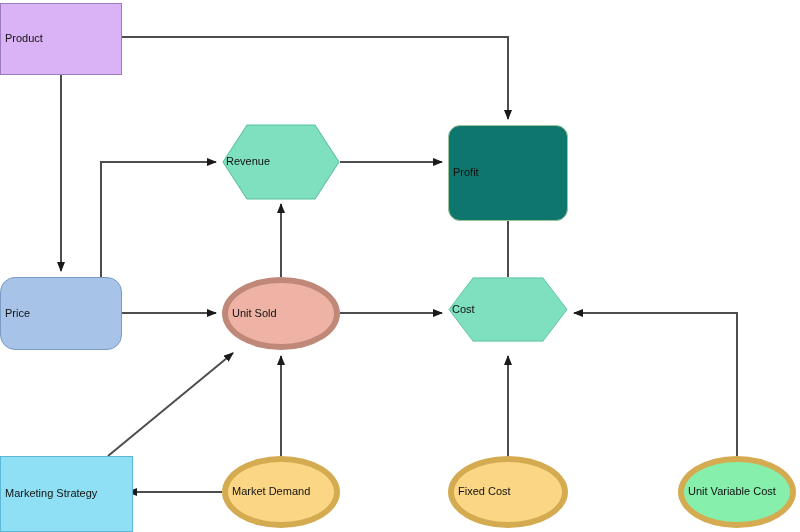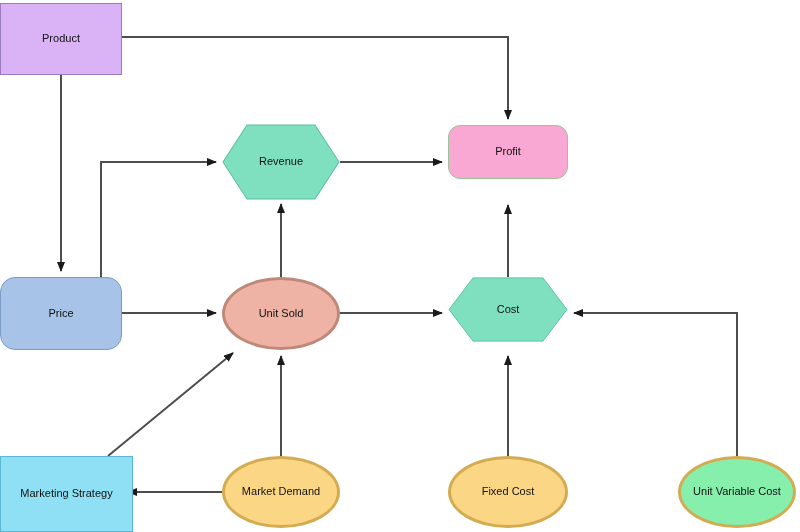--- a/index.html
+++ b/index.html
@@ -23,42 +23,42 @@
     left: 0;
     top: 0;
     width: 800px;
     height: 532px;
   }
   .node {
     position: absolute;
     box-sizing: border-box;
     display: flex;
     align-items: center;
-    justify-content: center;
+    justify-content: flex-start;
     text-align: center;
     font-size: 11px;
     color: #111111;
     line-height: 1.2;
     z-index: 5;
   }
   .node .node-label {
     position: relative;
     z-index: 2;
     padding: 0 4px;
     white-space: nowrap;
   }
   .shape-rect {
     border: 1px solid #8a8a8a;
   }
   .shape-round {
     border: 1px solid #9cb89c;
     border-radius: 12px;
   }
   .shape-ellipse {
-    border: 3px solid #0f172a;
+    border: 6px solid #0f172a;
     border-radius: 50%;
   }
   .shape-hex {
     border: none;
   }
   .hex-svg {
     position: absolute;
     left: 0;
     top: 0;
     width: 100%;
@@ -96,21 +96,21 @@
   <div id="node-layer">
       <div class="node shape-rect" style="left: 0px; top: 3px; width: 122px; height: 72px; background: rgb(217, 179, 245); border-color: rgb(154, 123, 191);">
         <span class="node-label">Product</span>
       </div>
       <div class="node shape-hex" style="left: 222px; top: 124px; width: 118px; height: 76px;">
         <svg class="hex-svg" viewBox="0 0 118 74" preserveAspectRatio="none">
           <polygon points="25,1 93,1 117,37 93,73 25,73 1,37" fill="#7fe0c0" stroke="#5bbf9f" stroke-width="1"></polygon>
         </svg>
         <span class="node-label">Revenue</span>
       </div>
-      <div class="node shape-round" style="left: 448px; top: 125px; width: 120px; height: 54px; background: #f9a8d4; border-color: rgb(156, 196, 154);">
+      <div class="node shape-round" style="left: 448px; top: 125px; width: 120px; height: 96px; background: #0f766e; border-color: rgb(156, 196, 154);">
         <span class="node-label">Profit</span>
       </div>
       <div class="node shape-rect" style="left: 0px; top: 277px; width: 122px; height: 73px; background: rgb(167, 195, 232); border-color: rgb(122, 156, 196); border-radius: 15px;">
         <span class="node-label">Price</span>
       </div>
       <div class="node shape-ellipse" style="left: 222px; top: 277px; width: 118px; height: 73px; background: rgb(238, 179, 165); border-color: rgb(192, 136, 120);">
         <span class="node-label">Unit Sold</span>
       </div>
       <div class="node shape-hex" style="left: 448px; top: 277px; width: 120px; height: 65px;">
         <svg class="hex-svg" viewBox="0 0 120 73" preserveAspectRatio="none">

